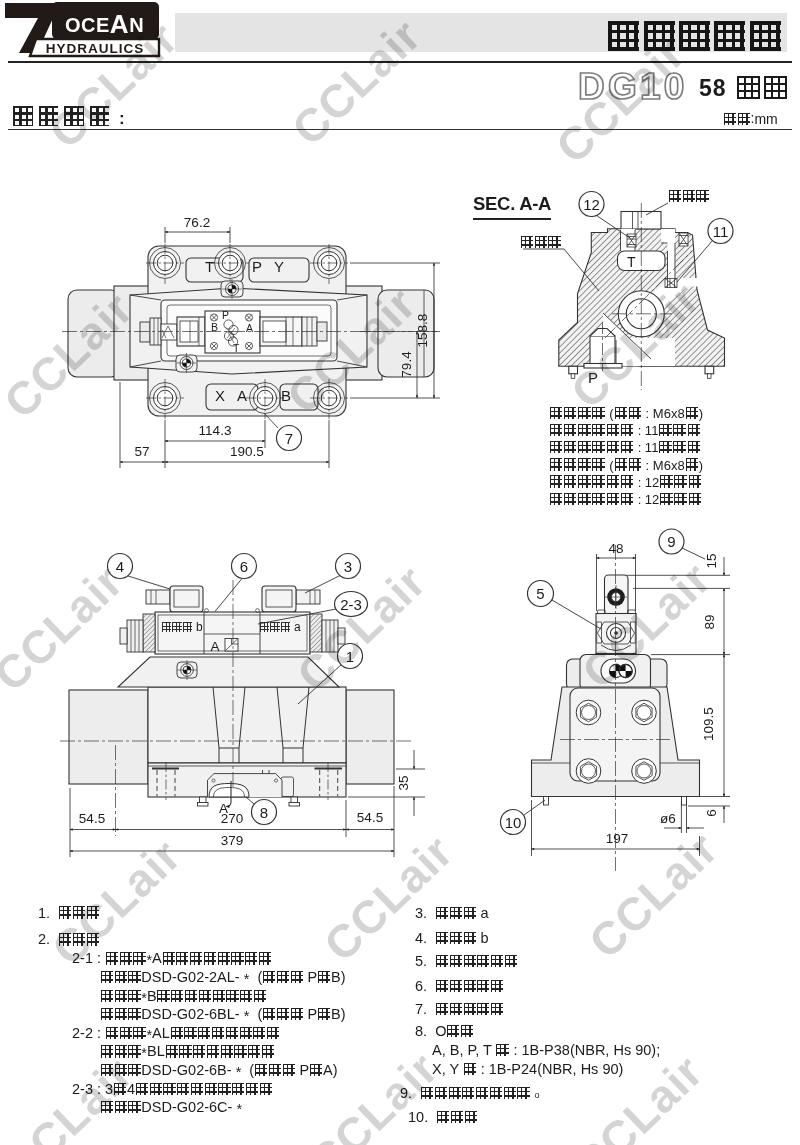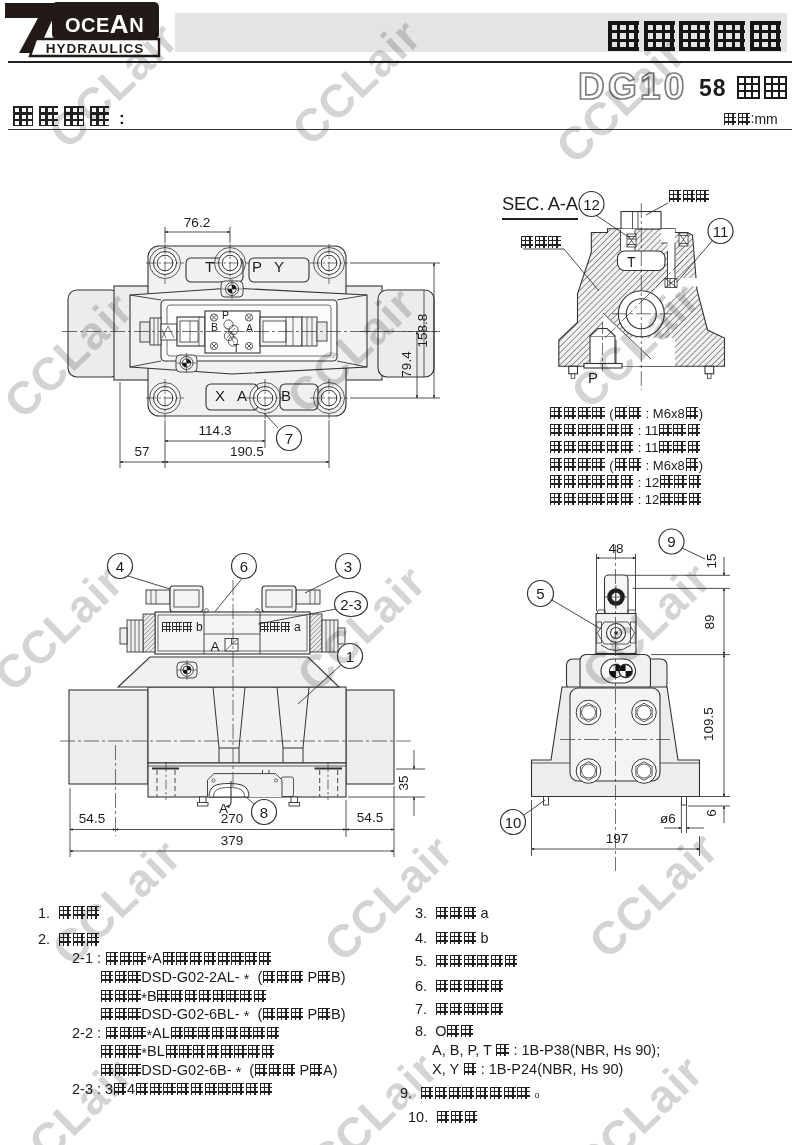--- a/index.html
+++ b/index.html
@@ -523,21 +523,21 @@
           <circle cx="513" cy="822" r="12.5"></circle>
   </g>
   <g fill="#1c1c1c" stroke="none" font-family="Liberation Sans,sans-serif" font-size="15" text-anchor="middle">
     <text x="671.5" y="547">9</text>
           <text x="540.5" y="599">5</text>
           <text x="513" y="827.5">10</text>
   </g>
 </g>
 </svg>
 
-<div class="lbl" style="left:502px;top:193px;font-weight:normal;font-size:18.5px;letter-spacing:-0.3px;border-bottom:2px solid #222;padding-bottom:3px;">SEC. A-A</div>
+<div class="lbl" style="left:473px;top:193px;font-weight:bold;font-size:18.5px;letter-spacing:-0.3px;border-bottom:2px solid #222;padding-bottom:3px;">SEC. A-A</div>
 
 <div class="lbl" style="left:668px;top:187px;"><span class="k"></span><span class="k"></span><span class="k"></span></div>
 
 <div class="lbl" style="left:520px;top:233px;"><span class="k"></span><span class="k"></span><span class="k"></span></div>
 
 <div class="lbl" style="left:549px;top:405px;font-size:13px;line-height:17.2px;white-space:nowrap;">
 <div><span class="ks"></span><span class="ks"></span><span class="ks"></span><span class="ks"></span>&nbsp;(<span class="ks"></span><span class="ks"></span> : M6x8<span class="ks"></span>)</div>
 <div><span class="ks"></span><span class="ks"></span><span class="ks"></span><span class="ks"></span><span class="ks"></span><span class="ks"></span> : 11<span class="ks"></span><span class="ks"></span><span class="ks"></span></div>
 <div><span class="ks"></span><span class="ks"></span><span class="ks"></span><span class="ks"></span><span class="ks"></span><span class="ks"></span> : 11<span class="ks"></span><span class="ks"></span><span class="ks"></span></div>
 <div><span class="ks"></span><span class="ks"></span><span class="ks"></span><span class="ks"></span>&nbsp;(<span class="ks"></span><span class="ks"></span> : M6x8<span class="ks"></span>)</div>
@@ -552,20 +552,21 @@
 <div style="margin-left:38px;">1.&nbsp; <span class="k"></span><span class="k"></span><span class="k"></span></div>
 <div style="margin-left:38px;margin-top:8.4px;">2.&nbsp; <span class="k"></span><span class="k"></span><span class="k"></span></div>
 <div style="margin-left:72px;margin-top:0.4px;">2-1 : <span class="k"></span><span class="k"></span><span class="k"></span><span style="position:relative;top:2px;">*</span>A<span class="k"></span><span class="k"></span><span class="k"></span><span class="k"></span><span class="k"></span><span class="k"></span><span class="k"></span><span class="k"></span></div>
 <div style="margin-left:100px;"><span class="k"></span><span class="k"></span><span class="k"></span>DSD-G02-2AL- <span style="position:relative;top:2px;">*</span>&nbsp; (<span class="k"></span><span class="k"></span><span class="k"></span> P<span class="k"></span>B)</div>
 <div style="margin-left:100px;"><span class="k"></span><span class="k"></span><span class="k"></span><span style="position:relative;top:2px;">*</span>B<span class="k"></span><span class="k"></span><span class="k"></span><span class="k"></span><span class="k"></span><span class="k"></span><span class="k"></span><span class="k"></span></div>
 <div style="margin-left:100px;"><span class="k"></span><span class="k"></span><span class="k"></span>DSD-G02-6BL- <span style="position:relative;top:2px;">*</span>&nbsp; (<span class="k"></span><span class="k"></span><span class="k"></span> P<span class="k"></span>B)</div>
 <div style="margin-left:72px;">2-2&nbsp;: <span class="k"></span><span class="k"></span><span class="k"></span><span style="position:relative;top:2px;">*</span>AL<span class="k"></span><span class="k"></span><span class="k"></span><span class="k"></span><span class="k"></span><span class="k"></span><span class="k"></span><span class="k"></span></div>
 <div style="margin-left:100px;"><span class="k"></span><span class="k"></span><span class="k"></span><span style="position:relative;top:2px;">*</span>BL<span class="k"></span><span class="k"></span><span class="k"></span><span class="k"></span><span class="k"></span><span class="k"></span><span class="k"></span><span class="k"></span></div>
 <div style="margin-left:100px;"><span class="k"></span><span class="k"></span><span class="k"></span>DSD-G02-6B- <span style="position:relative;top:2px;">*</span>&nbsp; (<span class="k"></span><span class="k"></span><span class="k"></span> P<span class="k"></span>A)</div>
 <div style="margin-left:72px;">2-3&nbsp;: 3<span class="k"></span>4<span class="k"></span><span class="k"></span><span class="k"></span><span class="k"></span><span class="k"></span><span class="k"></span><span class="k"></span><span class="k"></span><span class="k"></span><span class="k"></span></div>
+<div style="margin-left:100px;"><span class="k"></span><span class="k"></span><span class="k"></span>DSD-G02-6C- <span style="position:relative;top:2px;">*</span></div>
 </div>
 
 <div class="lbl" style="left:400px;top:906px;font-size:14.5px;line-height:14px;white-space:nowrap;">
 <div style="margin-left:15px;">3.&nbsp; <span class="k"></span><span class="k"></span><span class="k"></span> a</div>
 <div style="margin-left:15px;margin-top:11px;">4.&nbsp; <span class="k"></span><span class="k"></span><span class="k"></span> b</div>
 <div style="margin-left:15px;margin-top:9px;">5.&nbsp; <span class="k"></span><span class="k"></span><span class="k"></span><span class="k"></span><span class="k"></span><span class="k"></span></div>
 <div style="margin-left:15px;margin-top:11px;">6.&nbsp; <span class="k"></span><span class="k"></span><span class="k"></span><span class="k"></span><span class="k"></span></div>
 <div style="margin-left:15px;margin-top:9px;">7.&nbsp; <span class="k"></span><span class="k"></span><span class="k"></span><span class="k"></span><span class="k"></span></div>
 <div style="margin-left:15px;margin-top:8px;">8.&nbsp; O<span class="k"></span><span class="k"></span></div>
 <div style="margin-left:32px;margin-top:5px;">A, B, P, T <span class="k"></span> : 1B-P38(NBR, Hs 90);</div>

